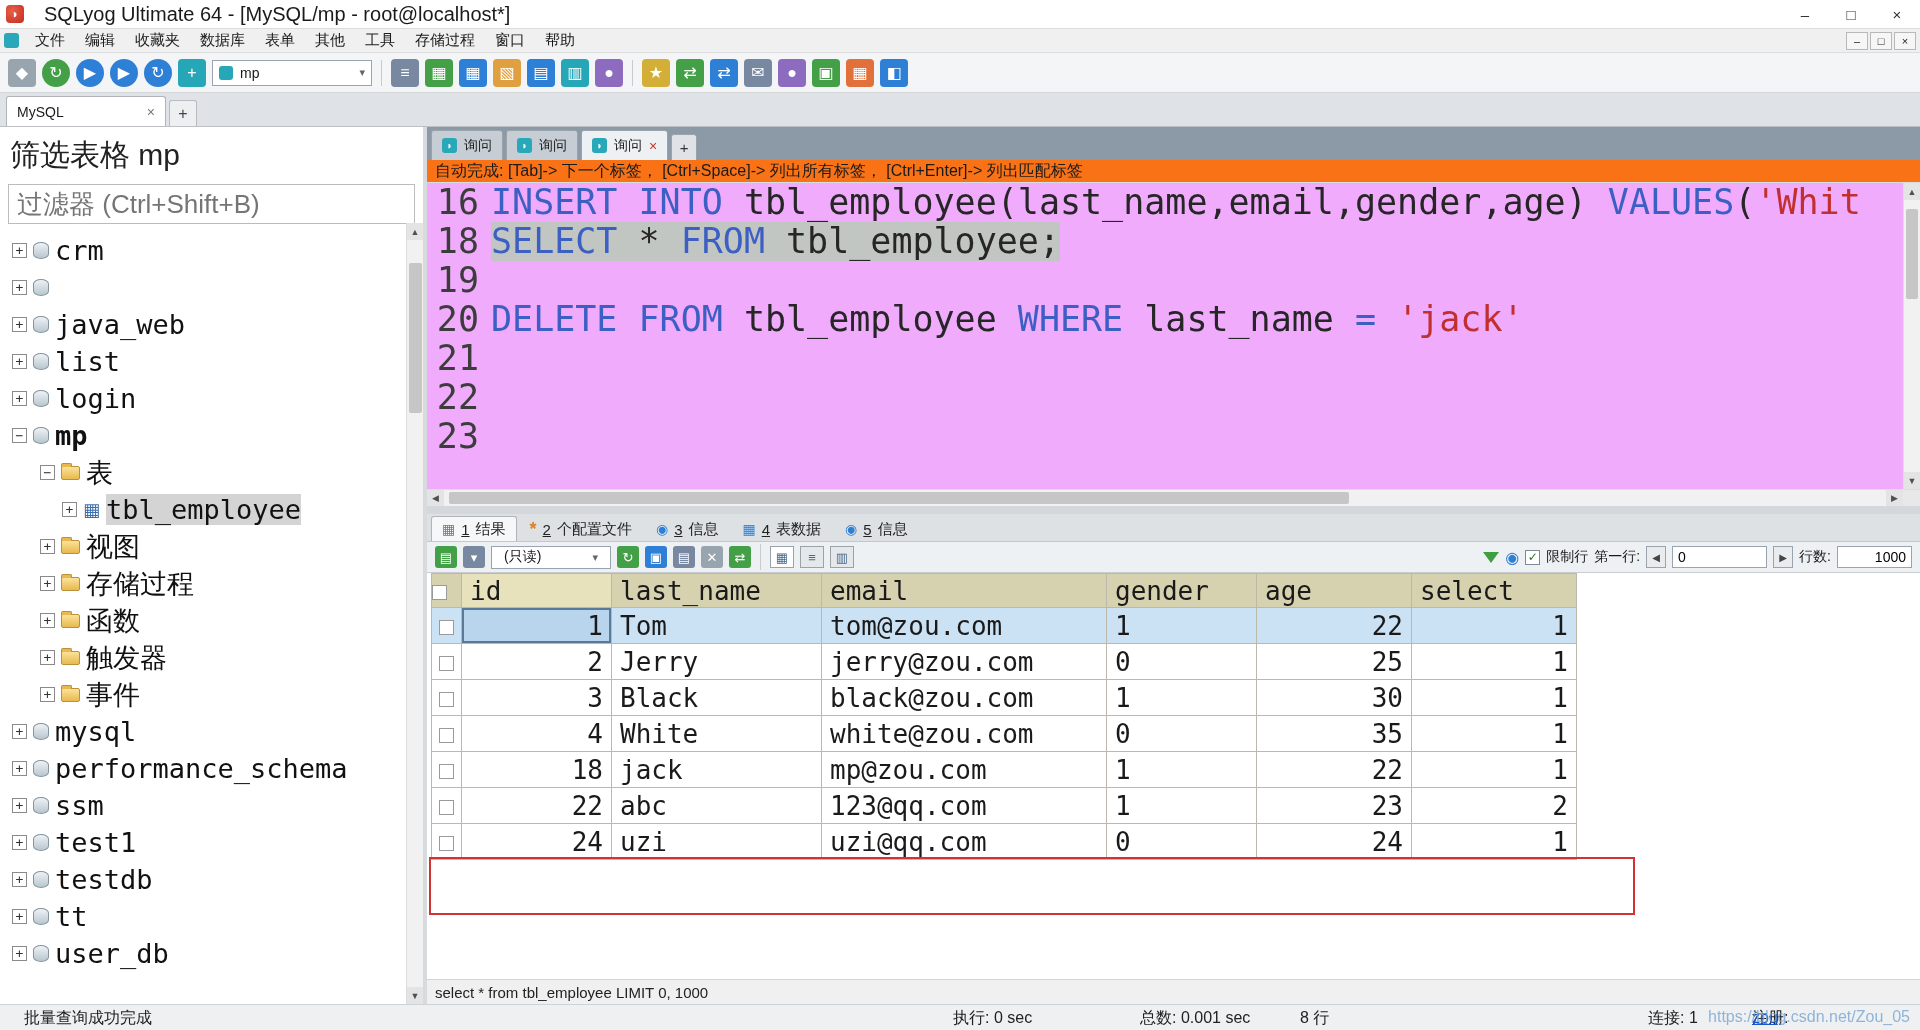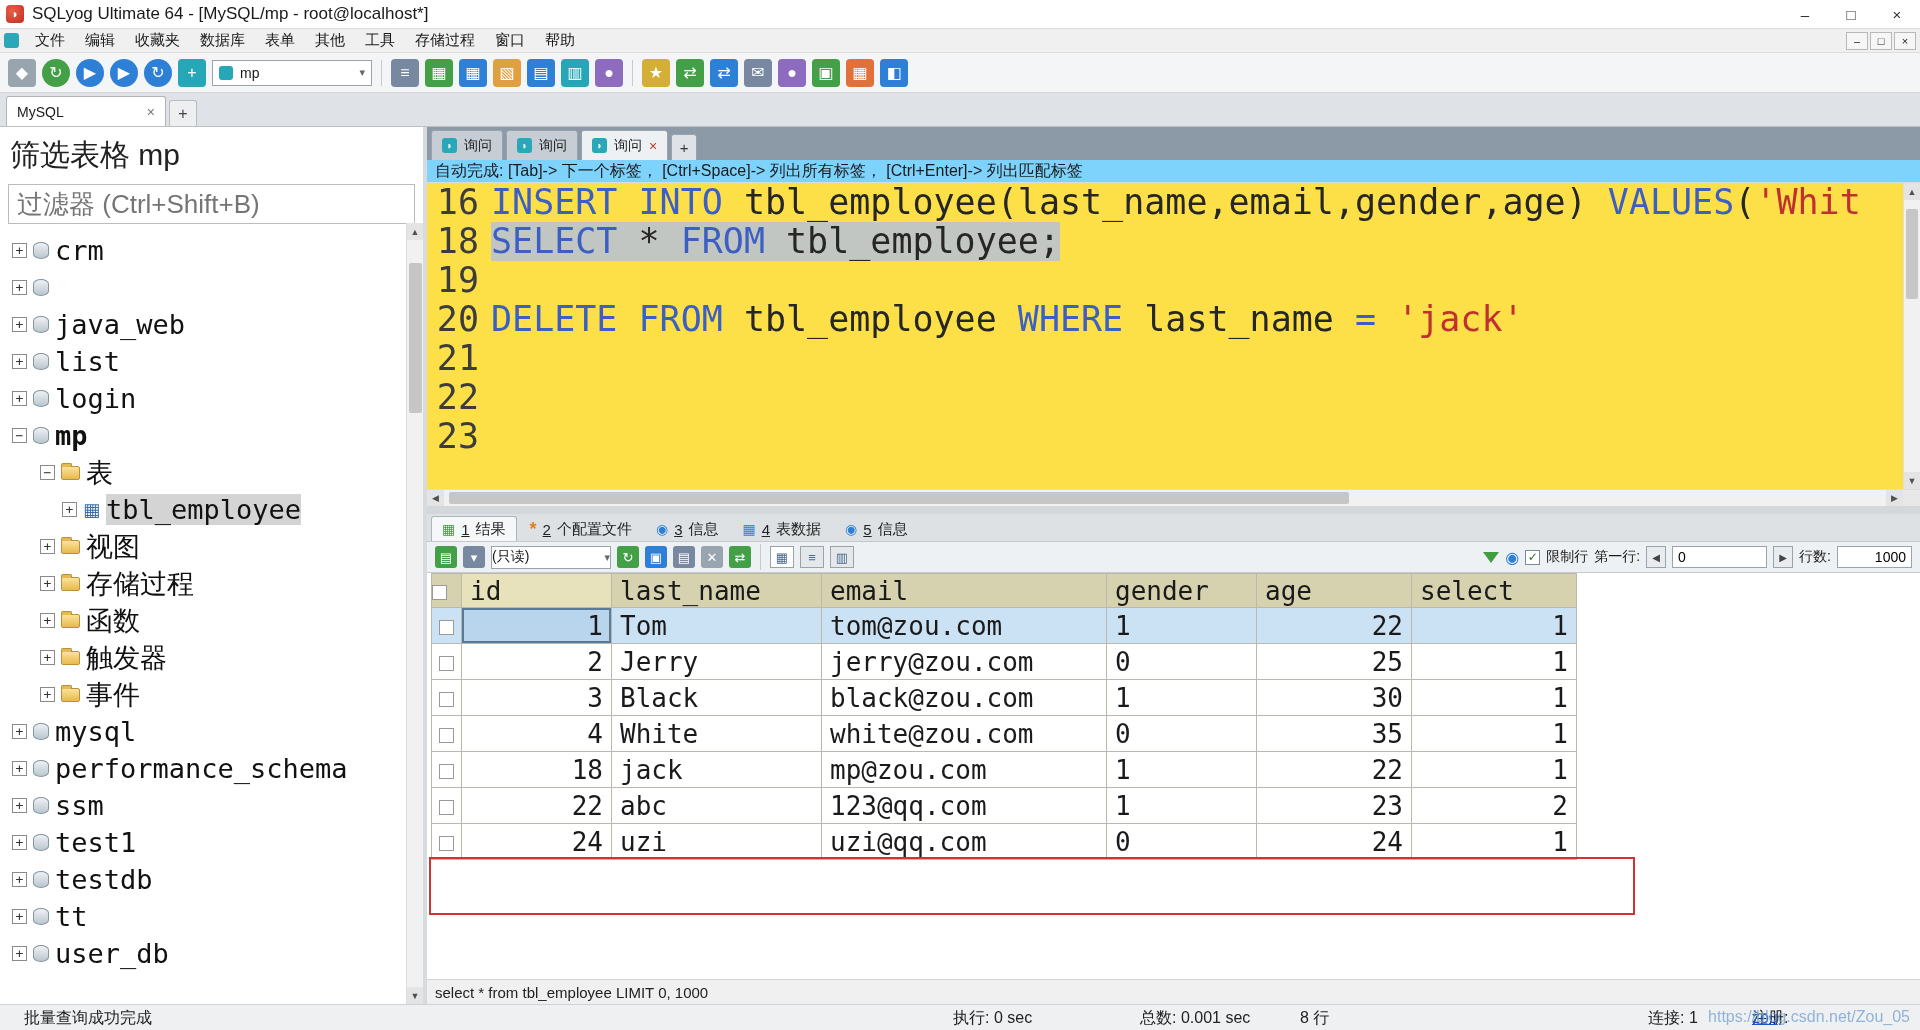--- a/index.html
+++ b/index.html
@@ -2,21 +2,21 @@
 <html><head>
 <meta charset="utf-8">
 <style>
   *{margin:0;padding:0;box-sizing:border-box}
   html,body{width:1920px;height:1030px;overflow:hidden}
   body{font-family:"Liberation Sans","DejaVu Sans",sans-serif;background:#f0f0f0;color:#1a1a1a;position:relative}
 
   
   .titlebar{height:29px;background:#fff;border-bottom:1px solid #dcdcdc;display:flex;align-items:center;padding-left:6px}
   .appicon{width:18px;height:18px;background:radial-gradient(circle at 35% 35%,#e8604a,#c22d1d);border-radius:4px;color:#fff;font-size:12px;display:flex;align-items:center;justify-content:center;flex:none}
-  .title-text{font-size:17px;margin-left:8px;white-space:nowrap}
+  .title-text{font-size:20px;margin-left:20px;white-space:nowrap}
   .wctrls{margin-left:auto;display:flex;height:100%}
   .wbtn{width:46px;height:100%;display:flex;align-items:center;justify-content:center;font-size:15px;color:#333;cursor:default}
 
   
   .menubar{height:24px;background:#f0f0f0;border-bottom:1px solid #ddd;display:flex;align-items:center;padding-left:4px;position:relative}
   .childicon{width:15px;height:15px;background:#2aa7b8;border-radius:3px;margin-right:6px;flex:none}
   .menu-item{font-size:15px;padding:0 10px;height:100%;display:flex;align-items:center;cursor:default}
   .mdi-ctrls{position:absolute;right:4px;top:0;height:100%;display:flex;align-items:center;gap:2px}
   .mdi-btn{width:22px;height:18px;border:1px solid #b8b8b8;background:#f6f6f6;font-size:11px;display:flex;align-items:center;justify-content:center}
 
@@ -66,24 +66,24 @@
 
   
   .qtabs{height:33px;background:#8c9aa8;display:flex;align-items:flex-end;gap:3px;padding:3px 4px 0}
   .qtab{height:30px;background:#c6cdd4;border:1px solid #9aa2aa;border-bottom:none;border-radius:3px 3px 0 0;display:flex;align-items:center;gap:7px;padding:0 10px;font-size:14px;color:#222}
   .qtab.active{background:#eef1f3}
   .qtab-icon{width:15px;height:15px;background:#28a8b8;border-radius:3px;color:#fff;font-size:10px;display:flex;align-items:center;justify-content:center;flex:none}
   .qtab .x{color:#c0392b;font-size:14px}
   .qplus{width:26px;height:26px;background:#dfe3e7;border:1px solid #9aa2aa;border-bottom:none;border-radius:3px 3px 0 0;display:flex;align-items:center;justify-content:center;font-size:15px;color:#333;margin-bottom:0}
 
   
-  .hintbar{height:23px;background:#7dd3fc;border-bottom:1px solid #d8dcdf;display:flex;align-items:center;padding:0 8px;font-size:16px;color:#1a1a1a;white-space:nowrap;overflow:hidden}
-
-  
-  .editor-row{height:306px;display:flex;background:#fde047}
+  .hintbar{height:23px;background:#f97316;border-bottom:1px solid #d8dcdf;display:flex;align-items:center;padding:0 8px;font-size:16px;color:#1a1a1a;white-space:nowrap;overflow:hidden}
+
+  
+  .editor-row{height:306px;display:flex;background:#f0abfc}
   .ed-lines{flex:1;overflow:hidden;font-family:"DejaVu Sans Mono",monospace;font-size:35px;line-height:39px}
   .ed-line{display:flex;height:39px;white-space:pre}
   .ln{width:64px;text-align:right;padding-right:12px;color:#3c3c3c;flex:none}
   .code{flex:1;white-space:pre;overflow:hidden}
   .kw{color:#3c5fc4}.pl{color:#262626}.st{color:#c03030}
   .sel{background:#c2c6c2}
   .vscroll{width:17px;background:#f1f1f1;border-left:1px solid #ddd;position:relative;flex:none}
   .vscroll .scr-arrow{position:absolute;left:0;width:16px}
   .vscroll .up{top:0}.vscroll .down{bottom:0}
   .v-thumb{position:absolute;top:26px;left:2px;width:12px;height:90px;background:#c6c6c6;border-radius:2px}
@@ -98,21 +98,21 @@
   
   .rtabs{height:28px;background:#dde1e4;border-bottom:1px solid #c4c8cc;display:flex;align-items:flex-end;gap:2px;padding:2px 4px 0}
   .rtab{height:25px;display:flex;align-items:center;gap:6px;padding:0 10px;font-size:15px;color:#222;border:1px solid transparent;border-bottom:none}
   .rtab.active{background:#f6f7f8;border-color:#b0b4b8;border-radius:3px 3px 0 0}
   .rtab .num{text-decoration:underline}
   .rti-g{color:#3f9e3f;font-size:14px}.rti-o{color:#e08020;font-size:18px;font-weight:700}.rti-b{color:#2e7fd6;font-size:14px}
 
   
   .rtoolbar{height:31px;background:#eef1f3;border-bottom:1px solid #c8ccd0;display:flex;align-items:center;gap:6px;padding:0 8px;font-size:14px}
   .rti{width:22px;height:22px;border-radius:3px;color:#fff;display:flex;align-items:center;justify-content:center;font-size:13px;flex:none}
-  .combo2{height:23px;background:#fff;border:1px solid #9aa4ae;display:flex;align-items:center;padding:0 0;gap:8px;font-size:14px;width:120px}
+  .combo2{height:23px;background:#fff;border:1px solid #9aa4ae;display:flex;align-items:center;padding:0 12px;gap:8px;font-size:14px;width:120px}
   .vt{width:24px;height:22px;border:1px solid #9aa2aa;background:#e4e8ea;display:flex;align-items:center;justify-content:center;font-size:13px;color:#4a6a8a}
   .vt.on{background:#fff}
   .funnel{width:0;height:0;border-left:8px solid transparent;border-right:8px solid transparent;border-top:11px solid #3f9e3f}
   .globe{color:#2e7fd6;font-size:16px}
   .ckbox{width:15px;height:15px;border:1px solid #7a8a98;background:#fff;display:flex;align-items:center;justify-content:center;font-size:12px;color:#2a6a2a}
   .navbtn{width:20px;height:22px;border:1px solid #9aa4ae;background:#e8ecee;display:flex;align-items:center;justify-content:center;font-size:10px;color:#444}
   .rinput{height:22px;border:1px solid #9aa4ae;font-size:14px;padding:0 5px;font-family:"Liberation Sans",sans-serif}
   .w90{width:95px}.w70{width:75px;text-align:right}
   .rspacer{flex:1}
 

